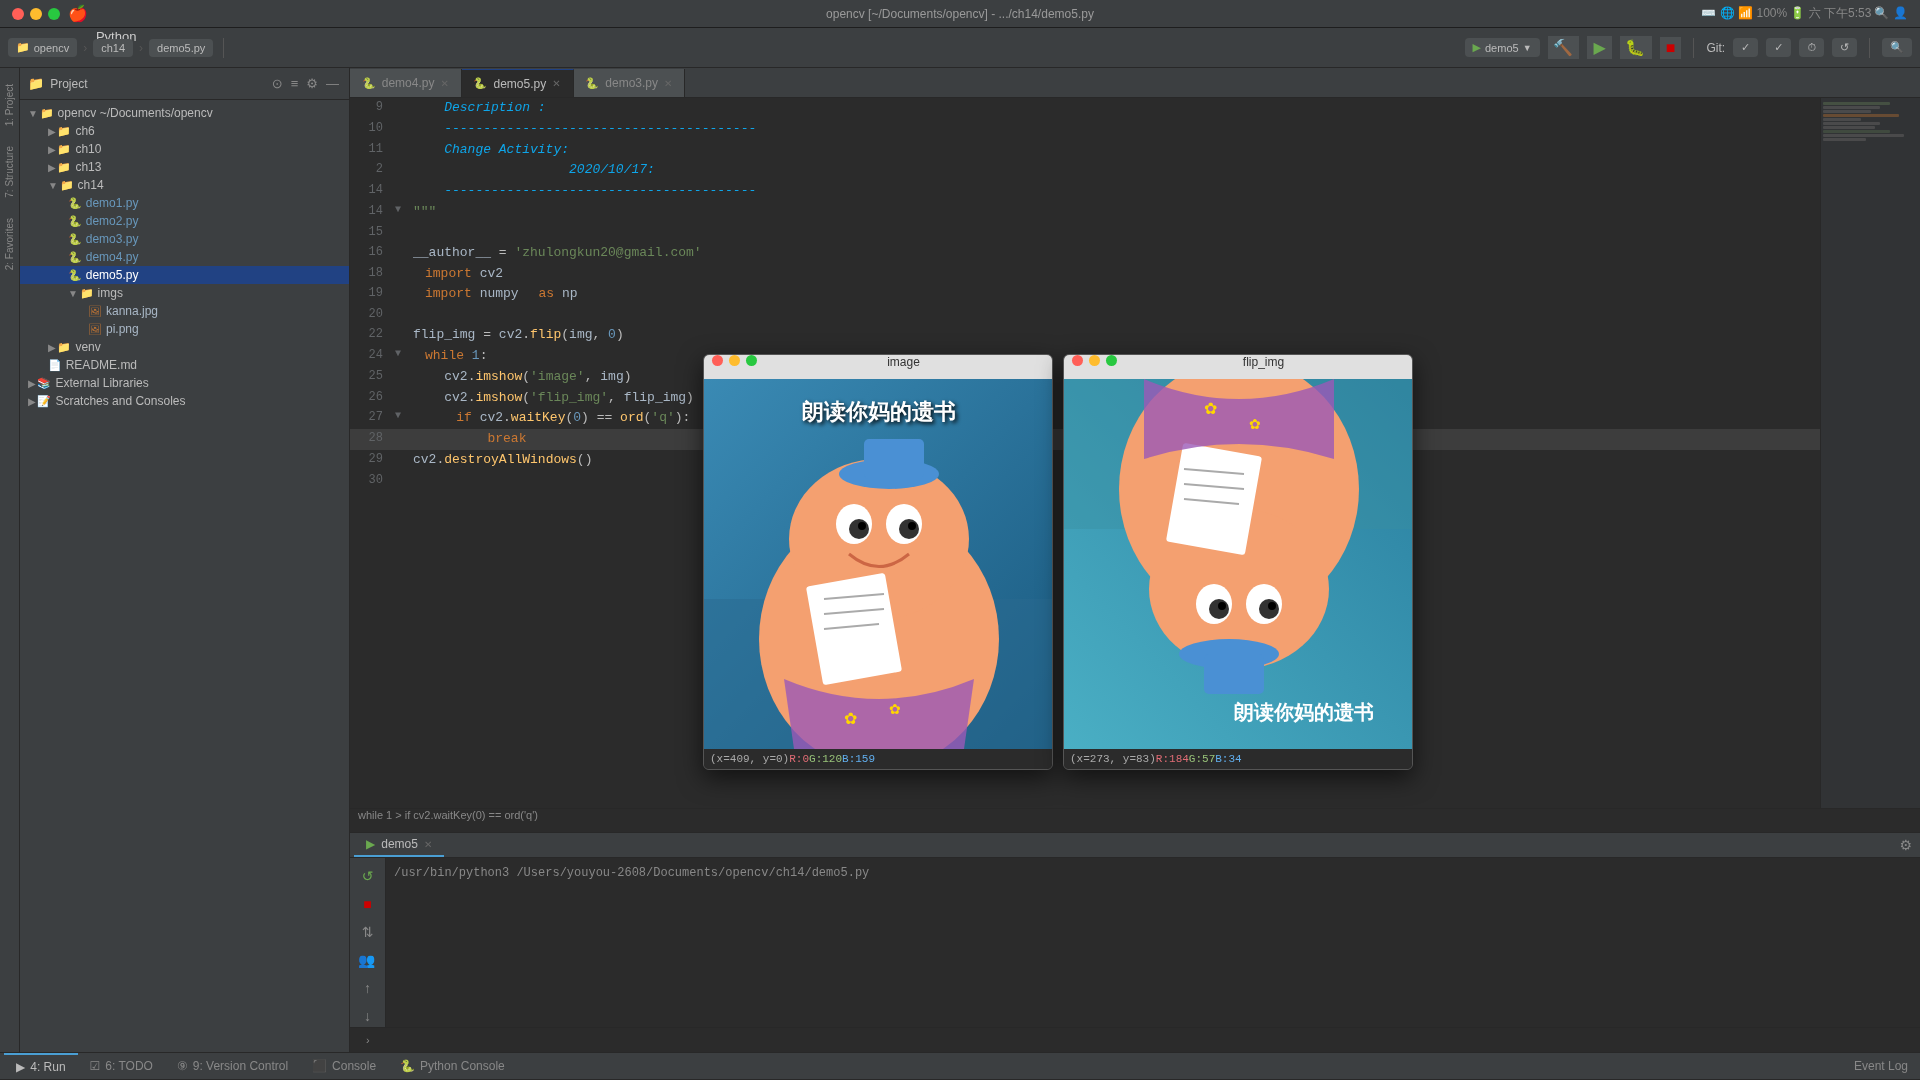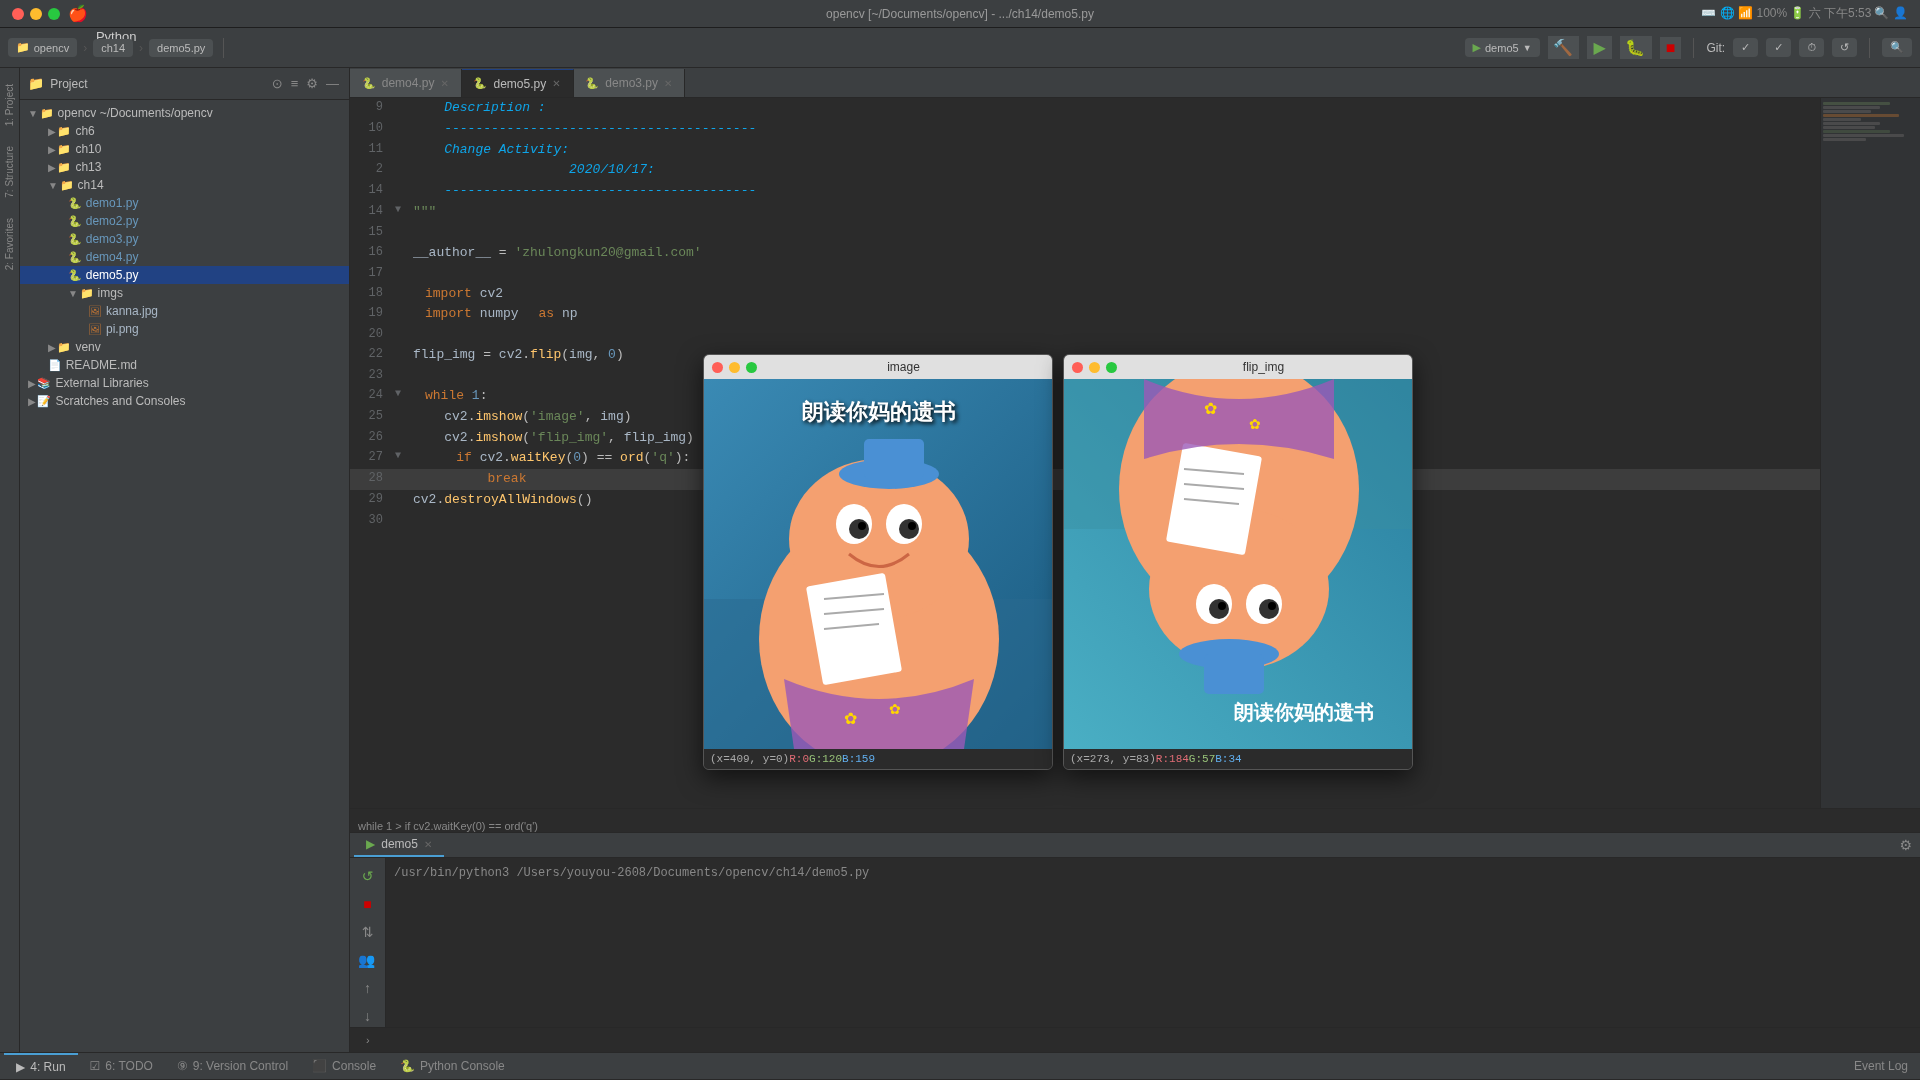--- a/index.html
+++ b/index.html
@@ -265,21 +265,21 @@
     .var { color: #a9b7c6; }
     .module { color: #a9b7c6; }
     .deco { color: #bbb; }
 
     
     .breadcrumb-bar {
       height: 24px;
       background: #2b2b2b;
       border-top: 1px solid #282828;
       display: flex;
-      align-items: flex-end;
+      align-items: flex-start;
       padding: 0 8px;
       font-size: 11px;
       color: #888;
       gap: 4px;
     }
 
     
     .run-panel {
       height: 220px;
       background: #2b2b2b;
@@ -428,21 +428,21 @@
       border-radius: 6px;
       overflow: hidden;
       border: 1px solid #555;
       box-shadow: 0 8px 24px rgba(0,0,0,0.6);
       pointer-events: all;
     }
     .img-window-titlebar {
       height: 24px;
       background: #e0e0e0;
       display: flex;
-      align-items: center;
+      align-items: flex-start;
       padding: 0 8px;
       gap: 6px;
     }
     .img-tl { width: 11px; height: 11px; border-radius: 50%; }
     .img-tl-red { background: #ff5f57; }
     .img-tl-yellow { background: #febc2e; }
     .img-tl-green { background: #28c840; }
     .img-window-title {
       flex: 1;
       text-align: center;
@@ -722,48 +722,38 @@
           <span class="line-num">15</span>
           <span class="fold-arrow"> </span>
           <span class="line-content"></span>
         </div>
         <div class="code-line">
           <span class="line-num">16</span>
           <span class="fold-arrow"> </span>
           <span class="line-content"><span class="var">__author__</span> <span class="deco">= </span><span class="string">'zhulongkun20@gmail.com'</span></span>
         </div>
         <div class="code-line">
-          <span class="line-num">17</span>
+          <span class="line-num">18</span>
+          <span class="fold-arrow"> </span>
+          <span class="line-content"><span class="kw">import</span> <span class="module">cv2</span></span>
+        </div>
+        <div class="code-line">
+          <span class="line-num">19</span>
+          <span class="fold-arrow"> </span>
+          <span class="line-content"><span class="kw">import</span> <span class="module">numpy</span> <span class="kw">as</span> <span class="module">np</span></span>
+        </div>
+        <div class="code-line">
+          <span class="line-num">20</span>
           <span class="fold-arrow"> </span>
           <span class="line-content"></span>
         </div>
         <div class="code-line">
-          <span class="line-num">18</span>
-          <span class="fold-arrow"> </span>
-          <span class="line-content"><span class="kw">import</span> <span class="module">cv2</span></span>
-        </div>
-        <div class="code-line">
-          <span class="line-num">19</span>
-          <span class="fold-arrow"> </span>
-          <span class="line-content"><span class="kw">import</span> <span class="module">numpy</span> <span class="kw">as</span> <span class="module">np</span></span>
-        </div>
-        <div class="code-line">
-          <span class="line-num">20</span>
-          <span class="fold-arrow"> </span>
-          <span class="line-content"></span>
-        </div>
-        <div class="code-line">
           <span class="line-num">22</span>
           <span class="fold-arrow"> </span>
           <span class="line-content"><span class="var">flip_img</span> <span class="deco">= </span><span class="module">cv2</span><span class="deco">.</span><span class="func">flip</span><span class="deco">(</span><span class="var">img</span><span class="deco">, </span><span class="num">0</span><span class="deco">)</span></span>
-        </div>
-        <div class="code-line">
-          <span class="line-num">23</span>
-          <span class="fold-arrow"> </span>
-          <span class="line-content"></span>
         </div>
         <div class="code-line">
           <span class="line-num">24</span>
           <span class="fold-arrow">▼</span>
           <span class="line-content"><span class="kw">while</span> <span class="num">1</span><span class="deco">:</span></span>
         </div>
         <div class="code-line">
           <span class="line-num">25</span>
           <span class="fold-arrow"> </span>
           <span class="line-content">    <span class="module">cv2</span><span class="deco">.</span><span class="func">imshow</span><span class="deco">(</span><span class="string">'image'</span><span class="deco">, </span><span class="var">img</span><span class="deco">)</span></span>

